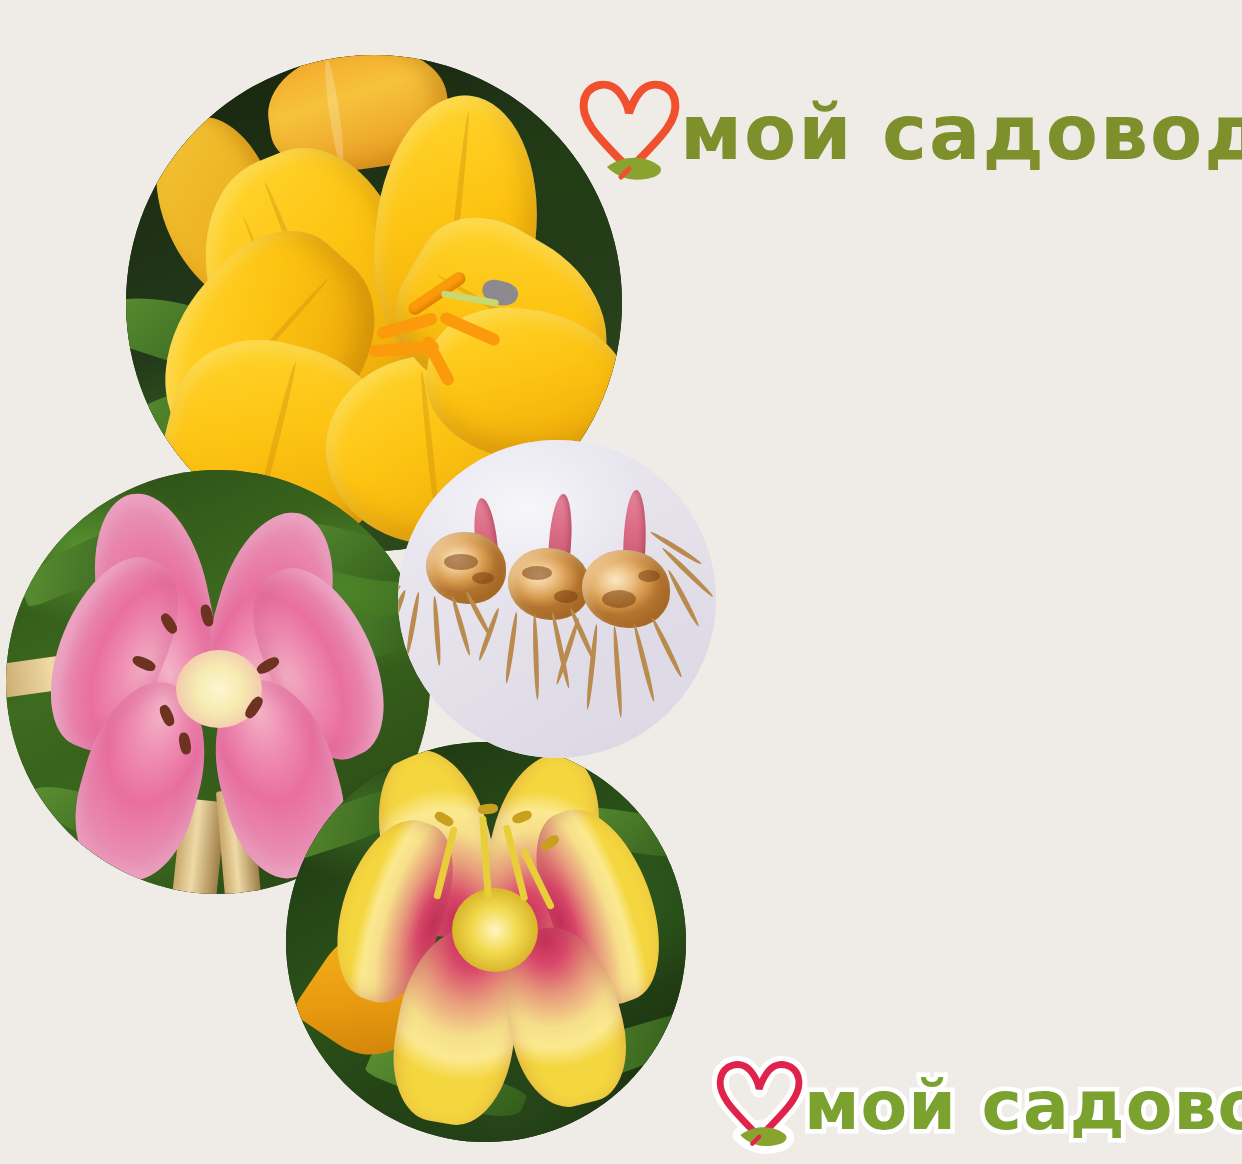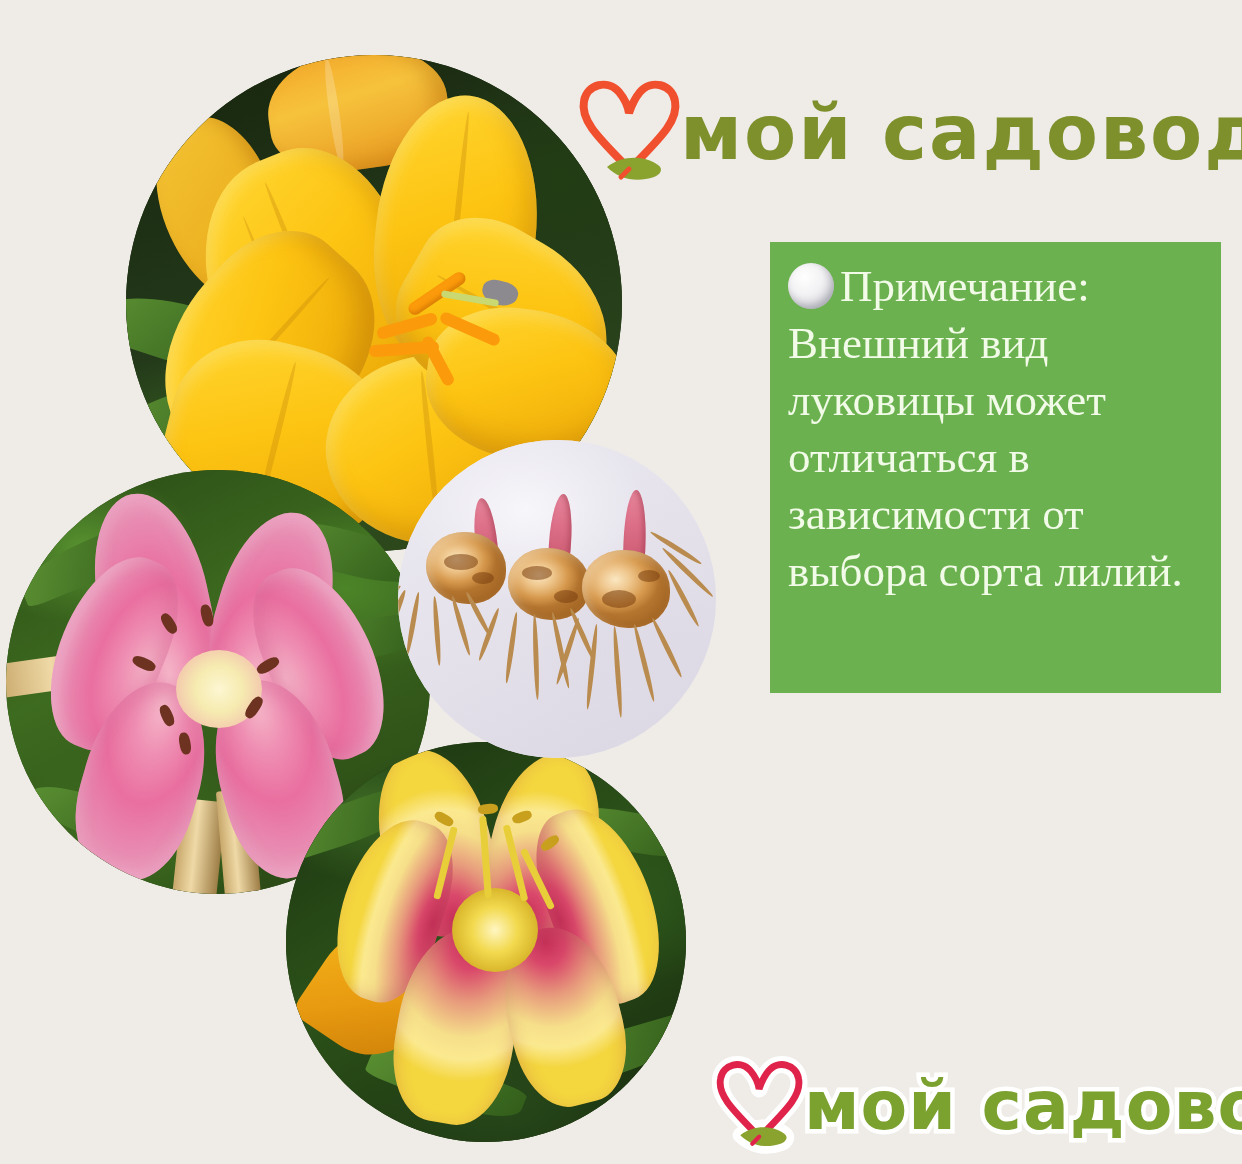--- a/index.html
+++ b/index.html
@@ -413,26 +413,20 @@
         <path d="M55 96 C 26 66, 6 48, 10 28 C 13 11, 34 6, 45 19 C 50 25, 54 34, 55 40
                  C 57 34, 61 25, 66 19 C 77 6, 98 11, 101 28 C 105 48, 85 66, 56 96" fill="none" stroke="#f1502f" stroke-width="8" stroke-linecap="round"></path>
         <path d="M33 94 C 45 106, 62 110, 80 104 C 86 102, 90 96, 84 92
                  C 70 82, 48 82, 33 94 Z" fill="#8aa32e"></path>
         <path d="M55 96 L 47 104" stroke="#f1502f" stroke-width="5" stroke-linecap="round" fill="none"></path>
       </svg>
     </span>
     <span class="logo-word">мой садовод</span>
   </div>
 
-  <div id="note-box-primary">
-    <div class="note-text">
-      <span class="bullet-grey"></span><span>Примечание:</span>
-      <span>Внешний вид луковицы может отличаться в зависимости от выбора сорта лилий.</span>
-    </div>
-  </div>
 
 
   <div id="logo-bottom">
     <span class="logo-mark">
       <svg viewBox="0 0 112 120" width="96" height="104" aria-hidden="true">
         <path d="M55 96 C 26 66, 6 48, 10 28 C 13 11, 34 6, 45 19 C 50 25, 54 34, 55 40
                  C 57 34, 61 25, 66 19 C 77 6, 98 11, 101 28 C 105 48, 85 66, 56 96" fill="none" stroke="#ffffff" stroke-width="20" stroke-linecap="round" stroke-linejoin="round"></path>
         <path d="M33 94 C 45 106, 62 110, 80 104 C 86 102, 90 96, 84 92
                  C 70 82, 48 82, 33 94 Z" fill="none" stroke="#ffffff" stroke-width="18" stroke-linejoin="round"></path>
         <path d="M55 96 C 26 66, 6 48, 10 28 C 13 11, 34 6, 45 19 C 50 25, 54 34, 55 40

